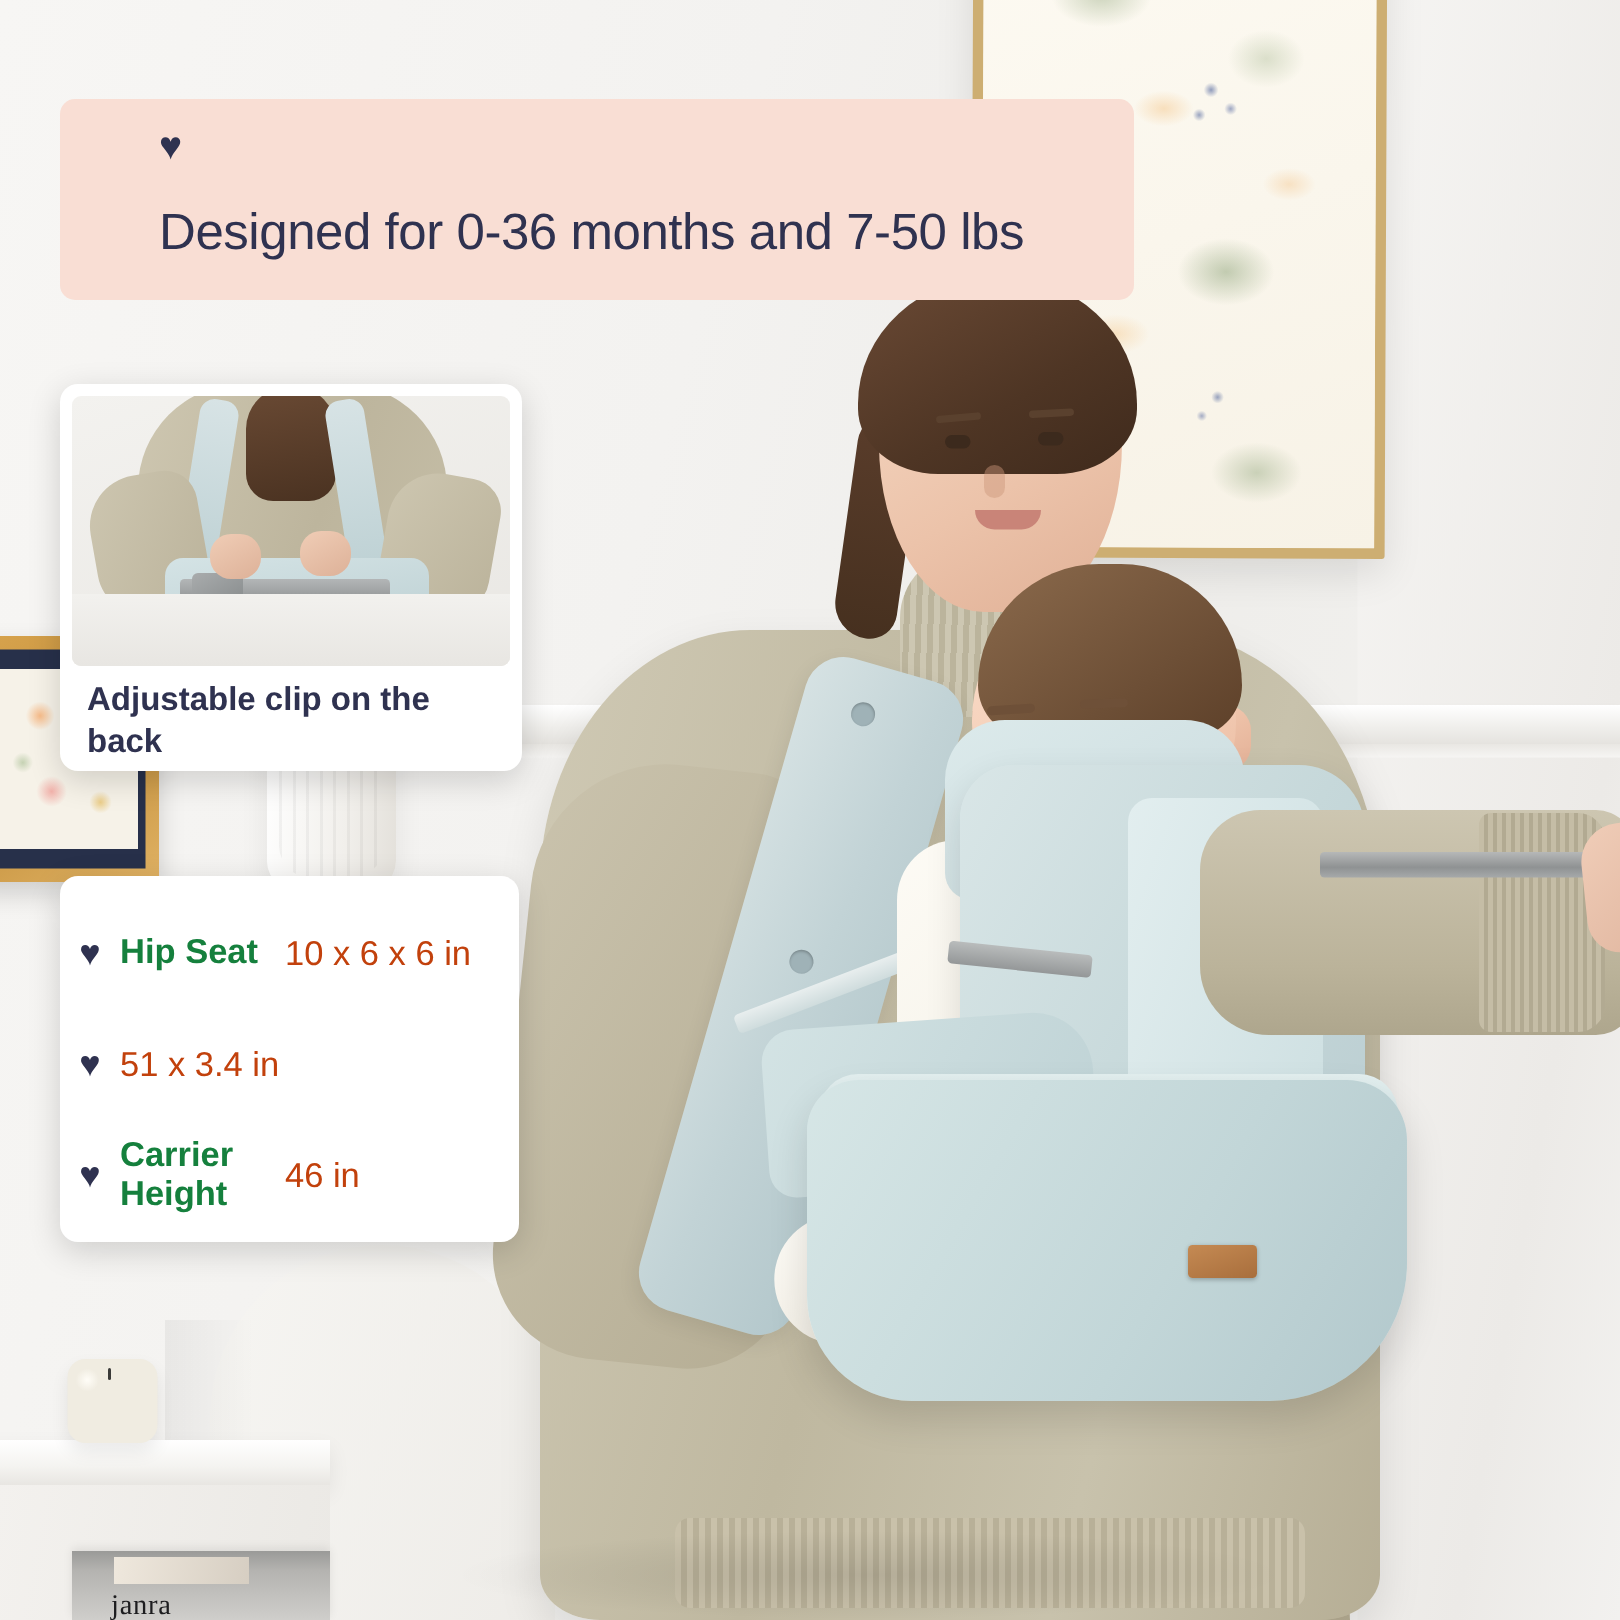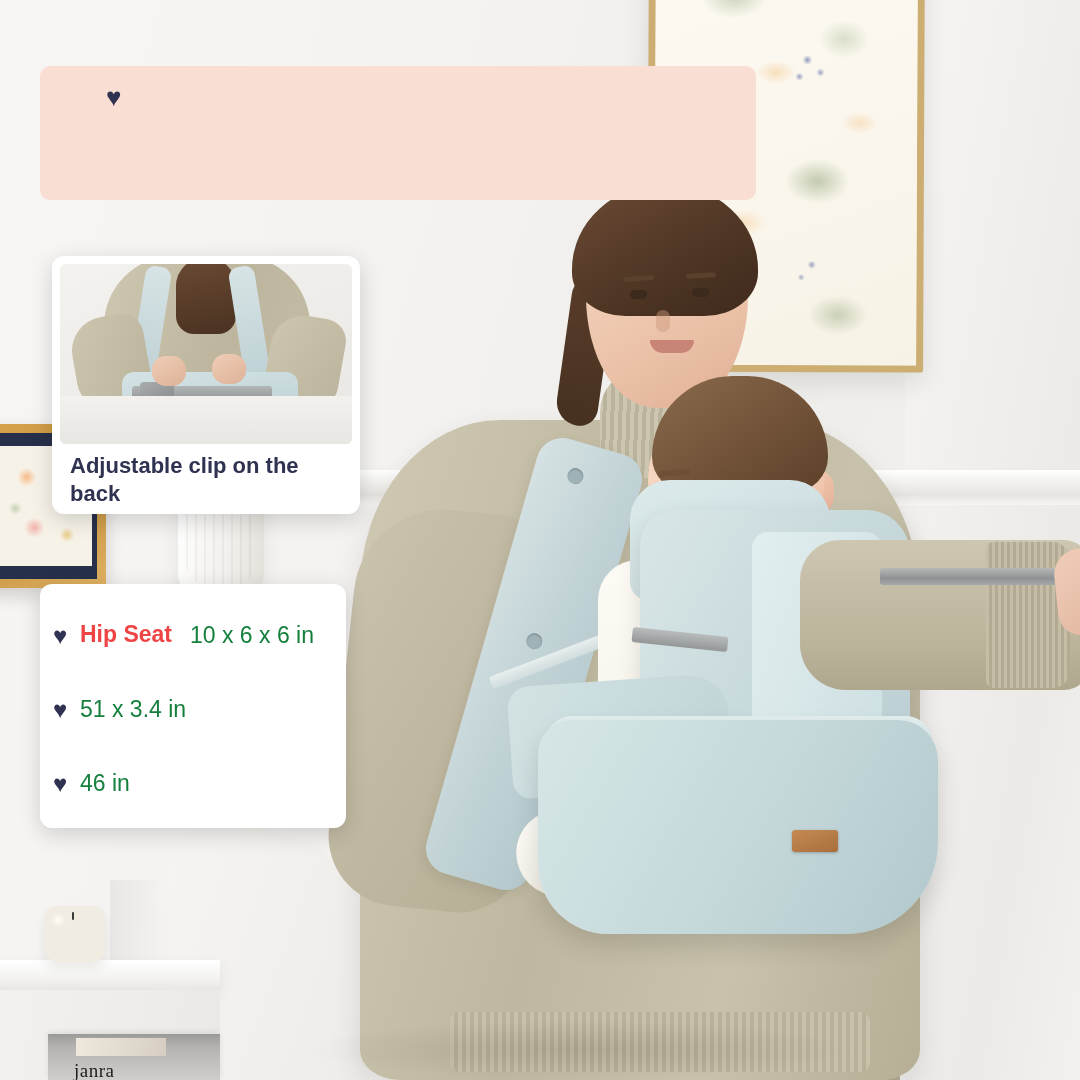--- a/index.html
+++ b/index.html
@@ -324,21 +324,21 @@
   }
   .banner-sub{
     position:absolute;left:66px;top:70px;right:16px;
     font-size:34px;color:#2f3250;letter-spacing:-.3px;
   }
   .heart{
     display:inline-block;color:#2f3250;font-size:26px;line-height:1;
   }
 
   .photo-card{
-    position:absolute;left:52px;top:256px;width:308px;height:258px;
+    position:absolute;left:40px;top:256px;width:308px;height:258px;
     background:#ffffff;border-radius:12px;
     box-shadow:0 6px 22px rgba(0,0,0,.16);
     overflow:hidden;
   }
   .photo-card .thumb{
     position:absolute;left:8px;top:8px;width:292px;height:180px;
     border-radius:6px;overflow:hidden;
     background:linear-gradient(160deg,#f3f2ef,#e9e7e3);
   }
   .thumb .t-body{
@@ -399,24 +399,24 @@
   }
   .spec-row.r0{top:14px;}
   .spec-row.r1{top:88px;}
   .spec-row.r2{top:162px;}
   .spec-heart{
     width:40px;text-align:center;color:#2f3250;font-size:24px;line-height:1;flex:0 0 40px;
     padding-top:2px;
   }
   .spec-label{
     width:110px;flex:0 0 110px;
-    font-size:23px;font-weight:bold;color:#ef4444;line-height:1.12;
+    font-size:23px;font-weight:bold;color:#15803d;line-height:1.12;
   }
   .spec-value{
-    flex:1;font-size:23px;color:#15803d;font-weight:500;
+    flex:1;font-size:23px;color:#c2410c;font-weight:500;
   }
 </style>
 </head>
 <body>
 
 <div id="stage">
 
   <div class="scene">
     <div class="wall"></div>
     <div class="wall-right"></div>
@@ -495,20 +495,21 @@
       <div class="hand-right"></div>
     </div>
 
     <div class="floor-shadow"></div>
   </div>
 
   <div class="banner">
     <div class="banner-title">
       <span class="heart">♥</span>
     </div>
+    <div class="banner-sub">Designed for 0-36 months and 7-50 lbs</div>
   </div>
 
   <div class="photo-card">
     <div class="thumb">
       <div class="t-body"></div>
       <div class="t-hair"></div>
       <div class="t-strap a"></div>
       <div class="t-strap b"></div>
       <div class="t-arm l"></div>
       <div class="t-arm r"></div>
@@ -530,18 +531,19 @@
       <div class="spec-value">10 x 6 x 6 in</div>
     </div>
 
     <div class="spec-row r1">
       <div class="spec-heart">♥</div>
       <div class="spec-value">51 x 3.4 in</div>
     </div>
 
     <div class="spec-row r2">
       <div class="spec-heart">♥</div>
+      <div class="spec-label">Carrier Height</div>
       <div class="spec-value">46 in</div>
     </div>
 
   </div>
 
 </div>
 
 </body></html>

